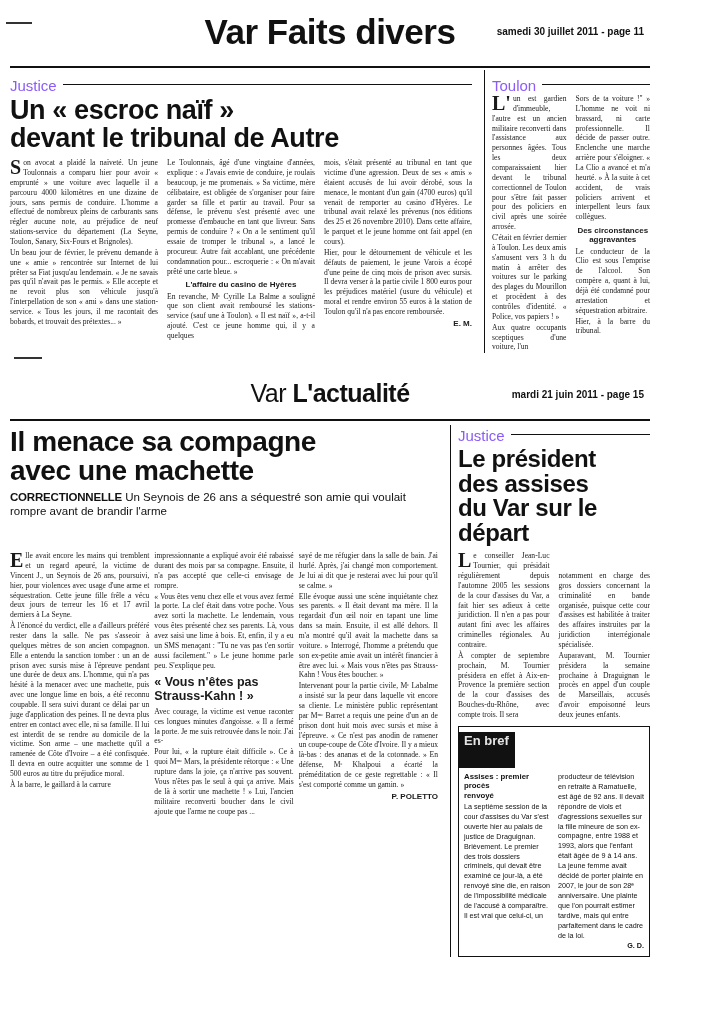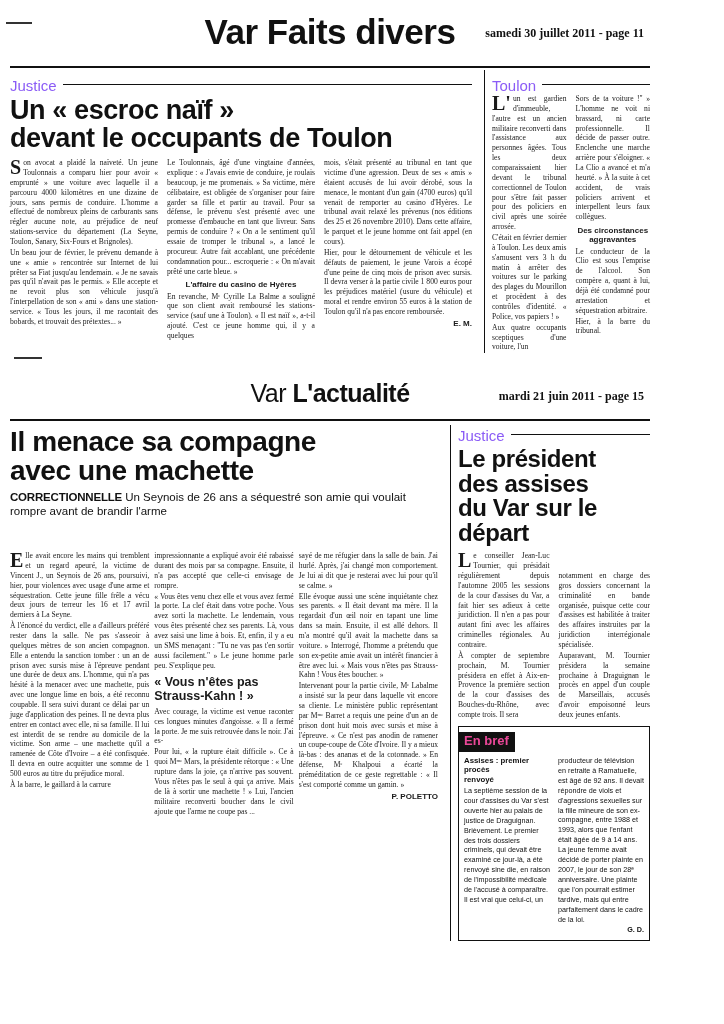--- a/index.html
+++ b/index.html
@@ -21,23 +21,23 @@
     font-family:"Liberation Sans", sans-serif;
     font-weight:bold;
     font-size:35px;
     letter-spacing:-0.5px;
     padding-top:14px;
     line-height:1;
   }
   .masthead-title .light { font-weight:normal; }
   .masthead-date {
     position:absolute; right:6px; top:26px;
-    font-family:Liberation Serif, serif;
-    font-weight:bold;
-    font-size:12px;
+    font-family:Liberation Sans, sans-serif;
+    font-weight:bold;
+    font-size:10px;
     text-align:center;
   }
   .rule-thick { border-top:2.2px solid #111; margin:4px 0 0 0; }
 
   
   .kicker-row { display:flex; align-items:center; gap:6px; margin-top:7px; }
   .kicker {
     font-family:"Liberation Sans", sans-serif;
     font-size:15px; font-weight:normal; color:#8b5cf6;
     white-space:nowrap;
@@ -107,24 +107,24 @@
   .chapo b { font-weight:bold; letter-spacing:-0.2px; }
 
   
   .clip-gap { height:22px; position:relative; }
   .clip-gap .tick { position:absolute; left:4px; top:4px; width:28px; border-top:2px solid #333; }
 
   
   .enbref-wrap { border:1px solid #111; padding:4px 5px 5px 5px; margin-top:5px; }
   .enbref-title {
     display:inline-block;
-    background:#111; color:#ec4899;
+    background:#111; color:#e5e5e5;
     font-family:"Liberation Sans", sans-serif;
     font-weight:bold; font-size:13px;
-    padding:1px 6px 4px 6px;
+    padding:1px 6px 20px 6px;
     margin:-5px 0 4px -6px;
   }
   .enbref-cols { display:flex; gap:8px; }
   .enbref-col { flex:1; }
   .enbref-text {
     font-family:"Liberation Sans", sans-serif;
     font-size:7.2px;
     line-height:1.38;
     text-align:left;
   }
@@ -160,21 +160,21 @@
 
     <div class="cols" style="gap:12px; margin-top:2px;">
 
       <div style="flex:0 0 462px;">
         <div class="kicker-row">
           <div class="kicker">Justice</div>
           <div class="kicker-line"></div>
         </div>
         <div class="headline h-main">
           <div>Un « escroc naïf »</div>
-          <div>devant le occupants de Toulon</div>
+          <div>devant le tribunal de Autre</div>
         </div>
         <div class="cols" style="gap:9px;">
           <div class="col bodytext">
             <p class="dropcap">Son avocat a plaidé la naïveté. Un jeune Toulonnais a comparu hier pour avoir « emprunté » une voiture avec laquelle il a parcouru 4000 kilomètres en une dizaine de jours, sans permis de conduire. L'homme a effectué de nombreux pleins de carburants sans régler aucune note, au préjudice de neuf stations-service du département (La Seyne, Toulon, Sanary, Six-Fours et Brignoles).</p>
             <p>Un beau jour de février, le prévenu demande à une « amie » rencontrée sur Internet de lui prêter sa Fiat jusqu'au lendemain. « Je ne savais pas qu'il n'avait pas le permis. » Elle accepte et ne revoit plus son véhicule jusqu'à l'interpellation de son « ami » dans une station-service. « Tous les jours, il me racontait des bobards, et trouvait des prétextes... »</p>
           </div>
           <div class="col bodytext">
             <p>Le Toulonnais, âgé d'une vingtaine d'années, explique : « J'avais envie de conduire, je roulais beaucoup, je me promenais. » Sa victime, mère célibataire, est obligée de s'organiser pour faire garder sa fille et partir au travail. Pour sa défense, le prévenu s'est présenté avec une promesse d'embauche en tant que livreur. Sans permis de conduire ? « On a le sentiment qu'il essaie de tromper le tribunal », a lancé le procureur. Autre fait accablant, une précédente condamnation pour... escroquerie : « On m'avait prêté une carte bleue. »</p>
             <div class="subhead">L'affaire du casino de Hyères</div>
             <p>En revanche, Mᵉ Cyrille La Balme a souligné que son client avait remboursé les stations-service (sauf une à Toulon). « Il est naïf », a-t-il ajouté. C'est ce jeune homme qui, il y a quelques</p>

